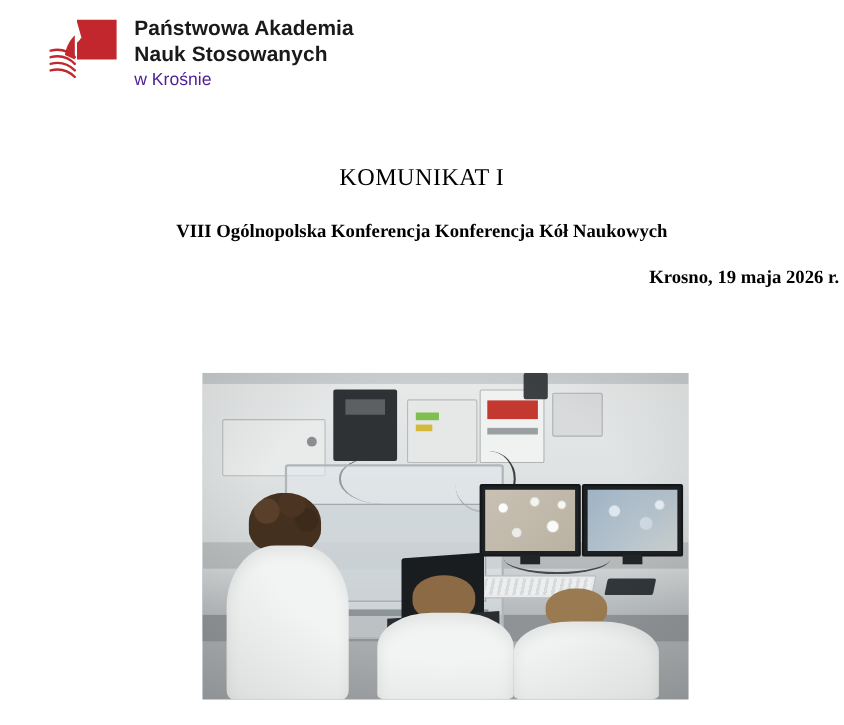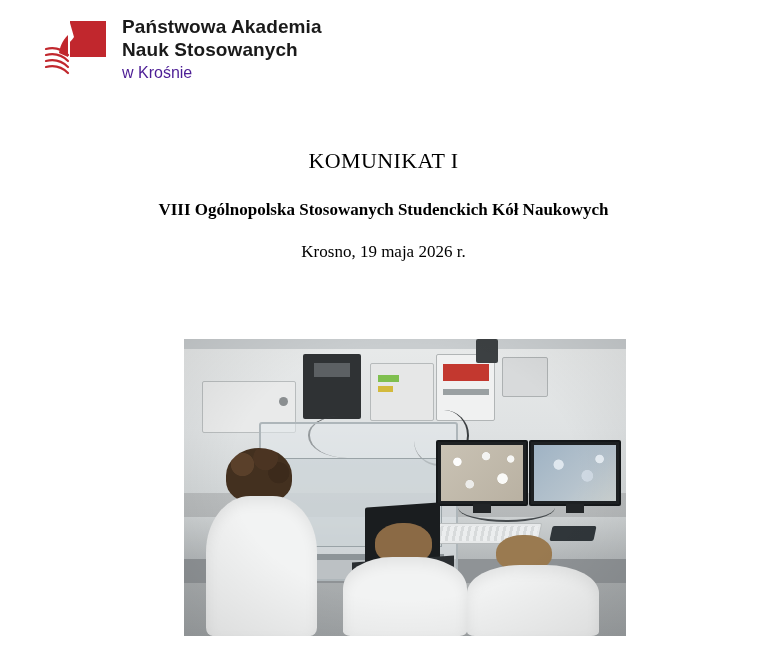--- a/index.html
+++ b/index.html
@@ -22,21 +22,21 @@
     background: #ffffff;
     box-sizing: border-box;
   }
 
   
   .header {
     position: absolute;
     left: 40px;
     top: 14px;
     display: flex;
-    align-items: center;
+    align-items: flex-start;
     gap: 14px;
   }
   .logo-mark {
     position: relative;
     width: 68px;
     height: 62px;
     flex: none;
   }
   .logo-mark svg { display: block; }
 
@@ -80,22 +80,23 @@
     margin: 0 0 22px 0;
   }
   .t-theme {
     font-size: 21px;
     font-weight: 700;
     font-style: italic;
     margin: 0 0 24px 0;
   }
   .t-place {
     font-size: 17px;
-    font-weight: 400;
+    font-weight: 700;
     margin: 4px;
+    text-align: right;
   }
 
   
   .photo-wrap {
     position: absolute;
     left: 184px;
     top: 339px;
     width: 442px;
     height: 297px;
     overflow: hidden;
@@ -281,21 +282,21 @@
 
     <div class="logo-text">
       <div class="logo-line1">Państwowa Akademia</div>
       <div class="logo-line2">Nauk Stosowanych</div>
       <div class="logo-line3">w Krośnie</div>
     </div>
   </div>
 
   <div class="titles">
     <h1 class="t-komunikat">KOMUNIKAT I</h1>
-    <h2 class="t-conference">VIII Ogólnopolska Stosowanych Studenckich Kół Naukowych</h2>
+    <h2 class="t-conference">VIII Ogólnopolska Konferencja Konferencja Kół Naukowych</h2>
     <p class="t-place">Krosno, 19 maja 2026 r.</p>
   </div>
 
   <div class="photo-wrap">
     <div class="photo">
       <div class="ph-wall">
         <div class="ph-wall-tile"></div>
       </div>
       <div class="ph-floor"></div>
       <div class="ph-bench"></div>

